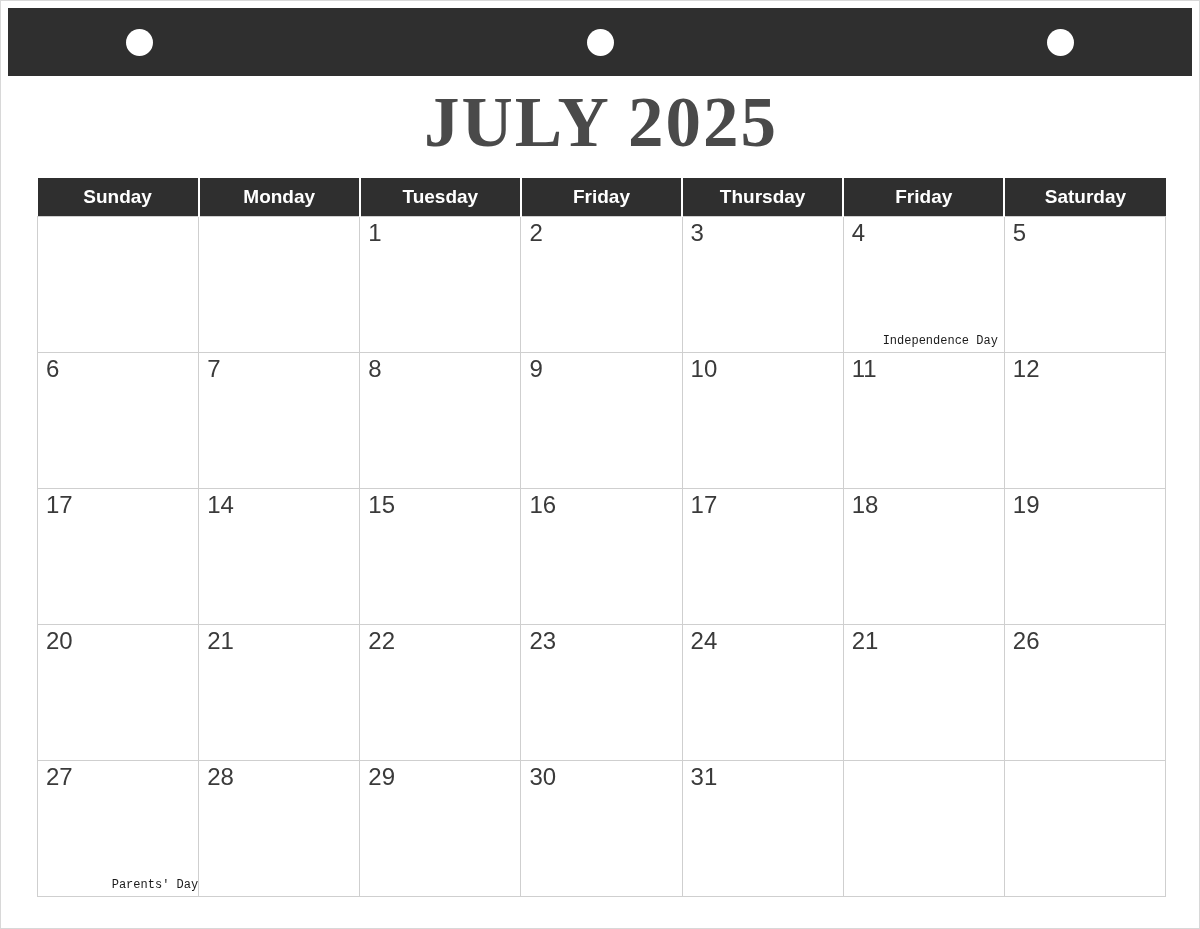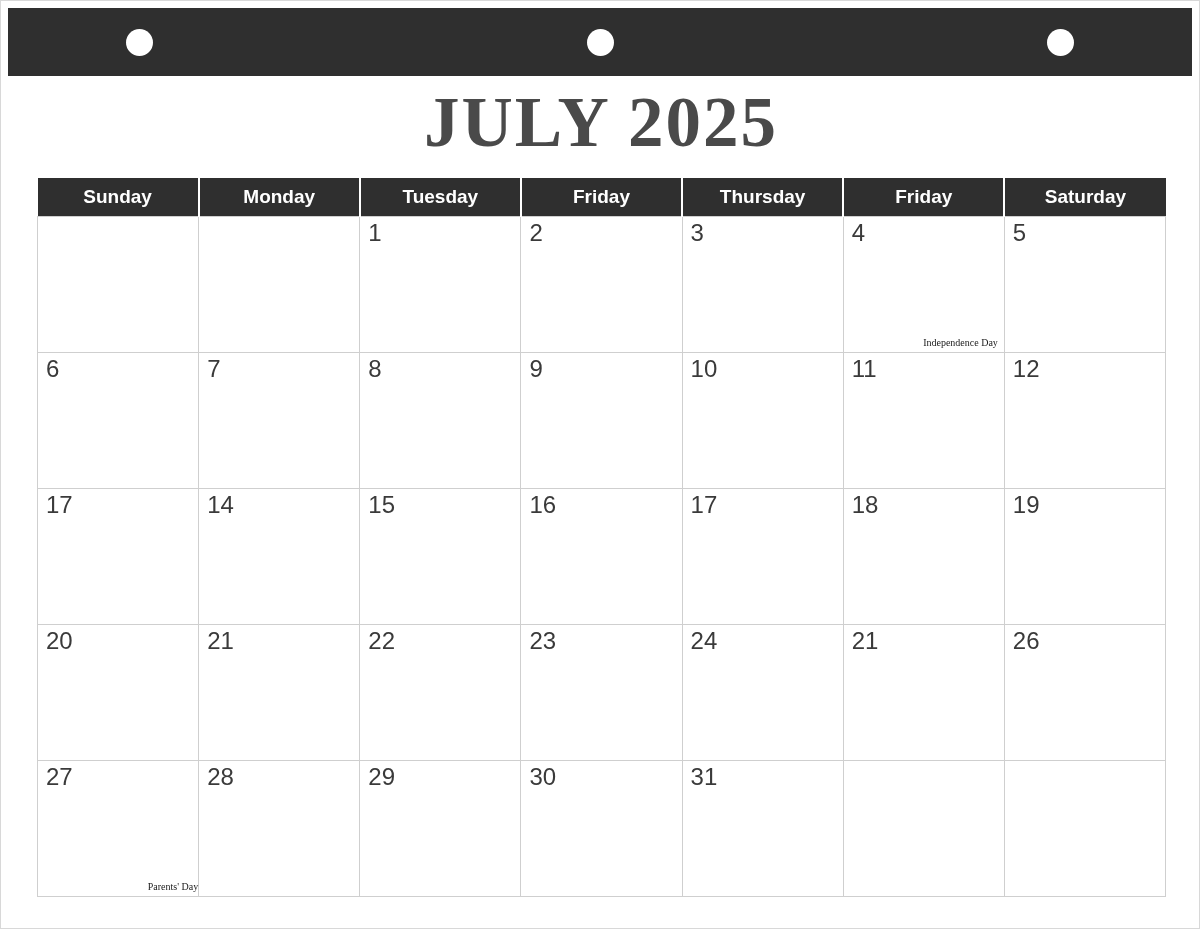--- a/index.html
+++ b/index.html
@@ -101,23 +101,23 @@
     color: #3a3a3a;
     font-family: "Liberation Sans", sans-serif;
     line-height: 1.1;
   }
   .event {
     position: absolute;
     bottom: 4px;
     left: 0;
     right: 6px;
     text-align: right;
-    font-size: 10px;
+    font-size: 12px;
     color: #1a1a1a;
-    font-family: Liberation Serif, serif;
+    font-family: Liberation Mono, monospace;
   }
   .event.left {
     right: 0;
     left: 0;
   }
 </style>
 </head>
 <body>
 
 <div class="page">

